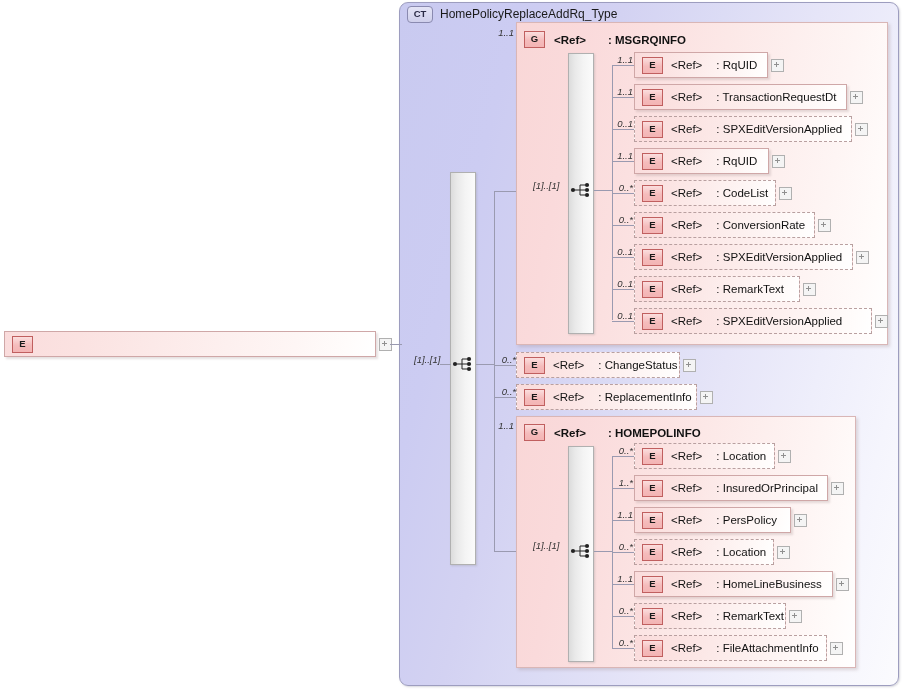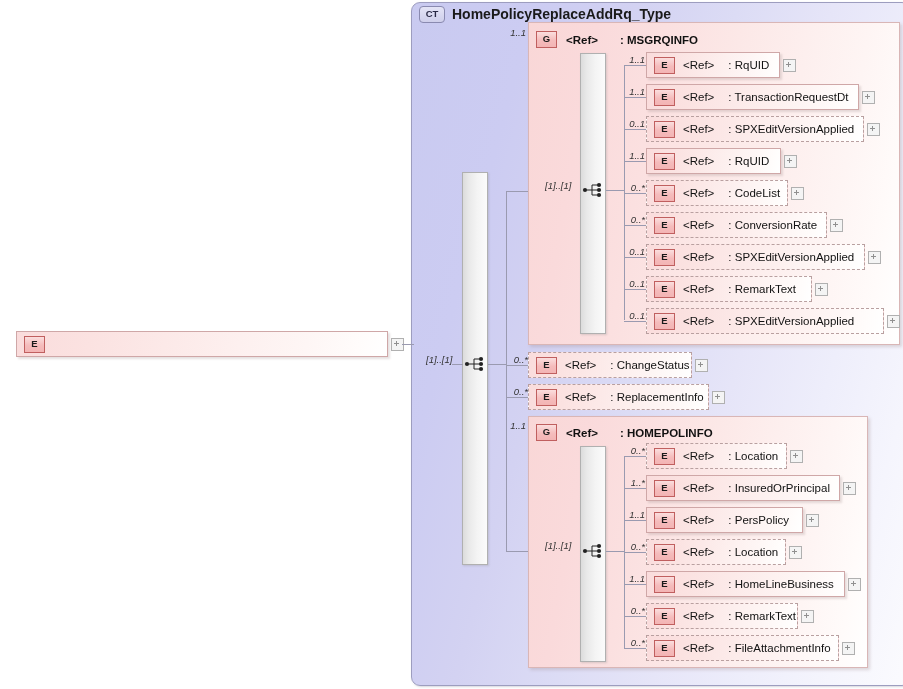--- a/index.html
+++ b/index.html
@@ -9,21 +9,21 @@
   }
   body {
     width: 903px;
     height: 689px;
     position: relative;
     font-family: "Liberation Sans", sans-serif;
     overflow: hidden;
   }
   #canvas {
     position: absolute;
-    left: 12px; top: 0;
+    left: 0; top: 0;
     width: 799px;
     height: 689px;
   }
 
   
   .abs { position: absolute; box-sizing: border-box; }
 
   
   .ct-panel {
     left: 399px; top: 2px;
@@ -50,23 +50,23 @@
     border-radius: 4px;
     background: linear-gradient(180deg,#e4e4f6 0%, #cfcfeb 100%);
     color: #2a2a45;
     font-size: 9.5px;
     font-weight: bold;
     line-height: 13px;
     text-align: center;
     letter-spacing: -0.2px;
   }
   .ct-title {
-    font-size: 14px;
+    font-size: 12px;
     color: #1a1a1a;
-    font-weight: bold;
+    font-weight: normal;
   }
 
   
   .grp-panel {
     border: 1px solid #d9b6b6;
     background: linear-gradient(100deg,
         #f9d7d7 0%, #fadadb 16%, #fbe0e0 32%,
         #fce8e7 50%, #fdefee 66%, #fef5f4 80%,
         #fffbfa 92%, #ffffff 100%);
     box-shadow: 2px 2px 3px rgba(150,130,130,0.28);

